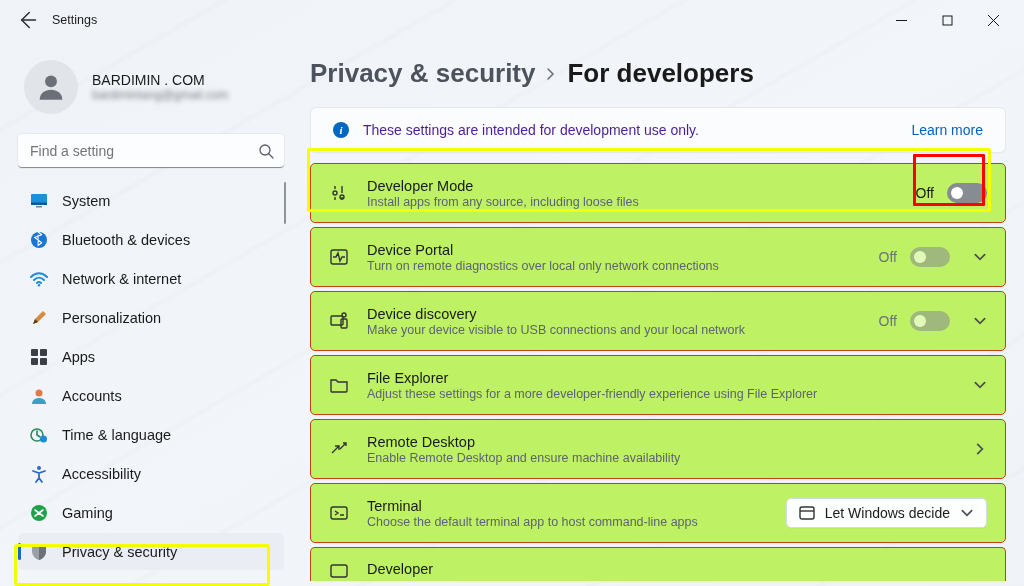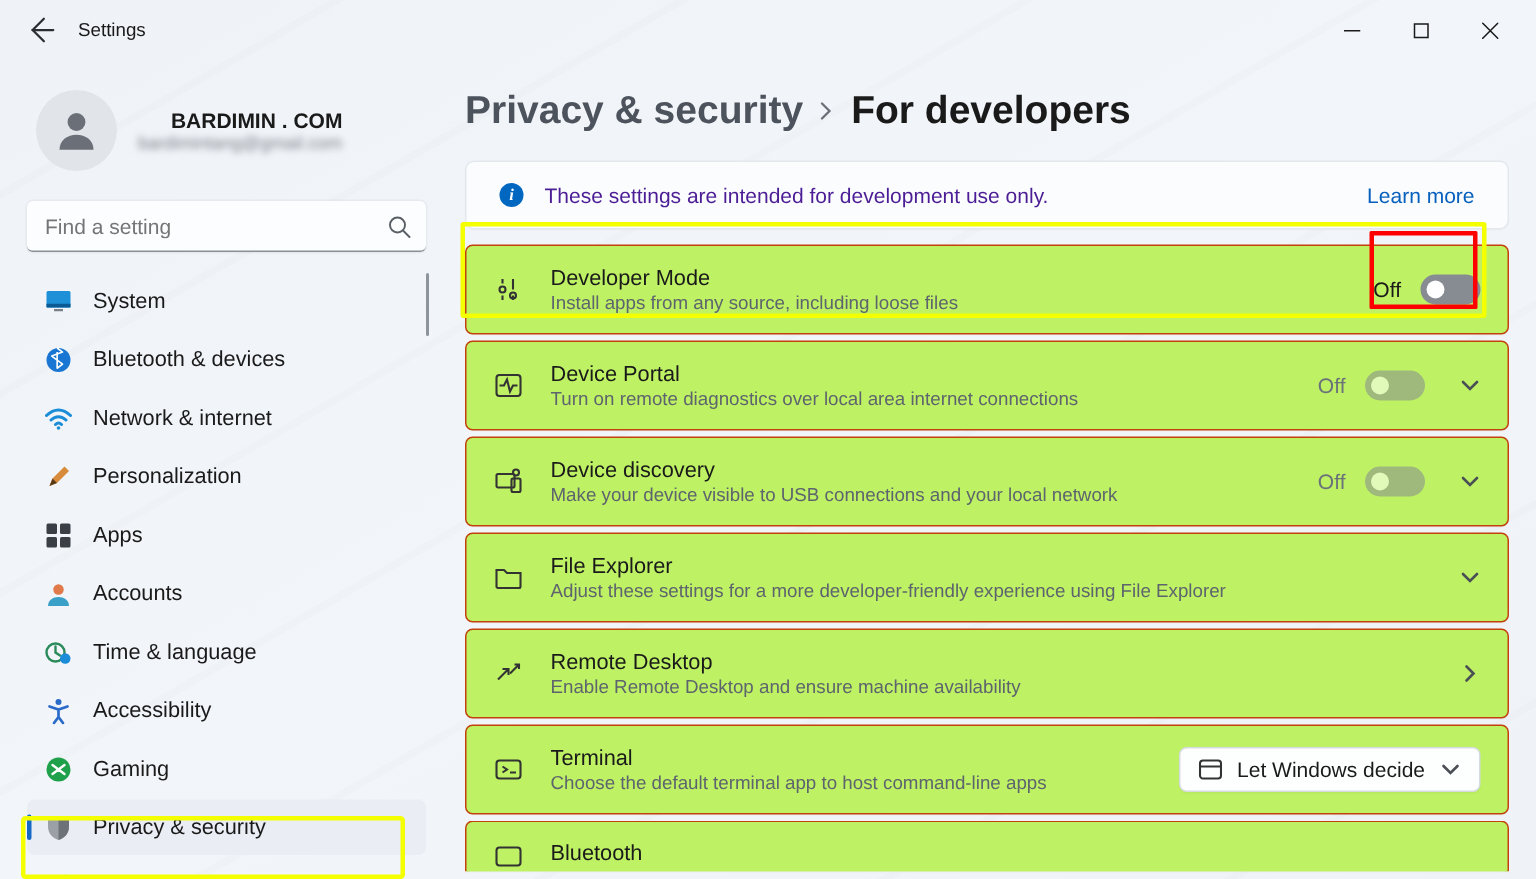--- a/index.html
+++ b/index.html
@@ -23,21 +23,21 @@
 .tb-btn { width:46px; height:32px; display:flex; align-items:center; justify-content:center; cursor:pointer; border-radius:4px; }
 .tb-btn svg { width:11px; height:11px; }
 
 .shell { display:flex; height: calc(586px - 40px); }
 
 
 .sidebar { width: 296px; padding: 4px 12px 12px 18px; display:flex; flex-direction:column; gap:4px; position:relative; }
 .profile { display:flex; align-items:center; gap:14px; padding: 16px 6px 14px 6px; }
 .avatar { width:54px; height:54px; border-radius:50%; background:#e1e5ea; display:flex; align-items:center; justify-content:center; }
 .avatar svg { width:34px; height:34px; fill:#6b7078; }
-.profile-name { font-size:14px; font-weight:700;text-align:right; }
+.profile-name { font-size:14px; font-weight:400; }
 .profile-email { font-size:12px; color:#7a7f87; filter: blur(2.5px); user-select:none; }
 .search { position:relative; margin: 2px 0 10px 0; }
 .search input { width:100%; height:34px; border:none; background:#fbfdff; border-radius:4px; padding:0 36px 0 12px; font-size:14px; outline:none; border-bottom:1.5px solid #8a8f97; box-shadow: 0 0 0 1px rgba(0,0,0,0.04); }
 .search-icon { position:absolute; right:10px; top:50%; transform:translateY(-50%); width:16px; height:16px; }
 
 .nav { display:flex; flex-direction:column; gap:2px; position:relative; }
 .nav-scroll-ind { position:absolute; right:-2px; top:0; width:2px; height:42px; background:#8e949c; border-radius:2px; }
 .nav-item { display:flex; align-items:center; gap:14px; height:37px; padding:0 10px 0 12px; border-radius:5px; font-size:14.5px; cursor:pointer; position:relative; }
 .nav-item.active { background:#eaeef4; }
 .nav-item.active::before { content:""; position:absolute; left:0px; top:10px; bottom:10px; width:3px; background:#1569c7; border-radius:3px; }
@@ -280,21 +280,21 @@
 
       <div class="card">
         <span class="card-icon">
             <svg viewBox="0 0 20 20">
               <rect x="2" y="3" width="16" height="14" rx="2"></rect>
               <path d="M4 10h3l2-4 2 8 2-4h3"></path>
             </svg>
           </span>
         <div class="card-body">
           <div class="card-title">Device Portal</div>
-          <div class="card-desc">Turn on remote diagnostics over local area internet connections</div>
+          <div class="card-desc">Turn on remote diagnostics over local only network connections</div>
         </div>
         <div class="card-ctrl">
           <span class="toggle-label">Off</span>
           <div class="toggle" style="opacity:.55"></div>
           <svg class="chev" viewBox="0 0 12 12" style="margin-left:10px;">
               <path d="M2 4l4 4 4-4" fill="none" stroke="currentColor" stroke-width="1.5" stroke-linecap="round"></path>
             </svg>
         </div>
       </div>
 
@@ -379,21 +379,21 @@
         </div>
       </div>
 
       <div class="card truncated-bottom">
         <span class="card-icon">
             <svg viewBox="0 0 20 20">
               <rect x="2" y="4" width="16" height="12" rx="2"></rect>
             </svg>
           </span>
         <div class="card-body">
-          <div class="card-title">Bluetooth</div>
+          <div class="card-title">Developer</div>
         </div>
       </div>
 
     </div>
 
     <div class="hl-yellow" style="left:11px; top:108px; width:684px; height:64px;"></div>
     <div class="hl-red" style="left:617px; top:114px; width:72px; height:52px;"></div>
   </div>
 
 </div>

